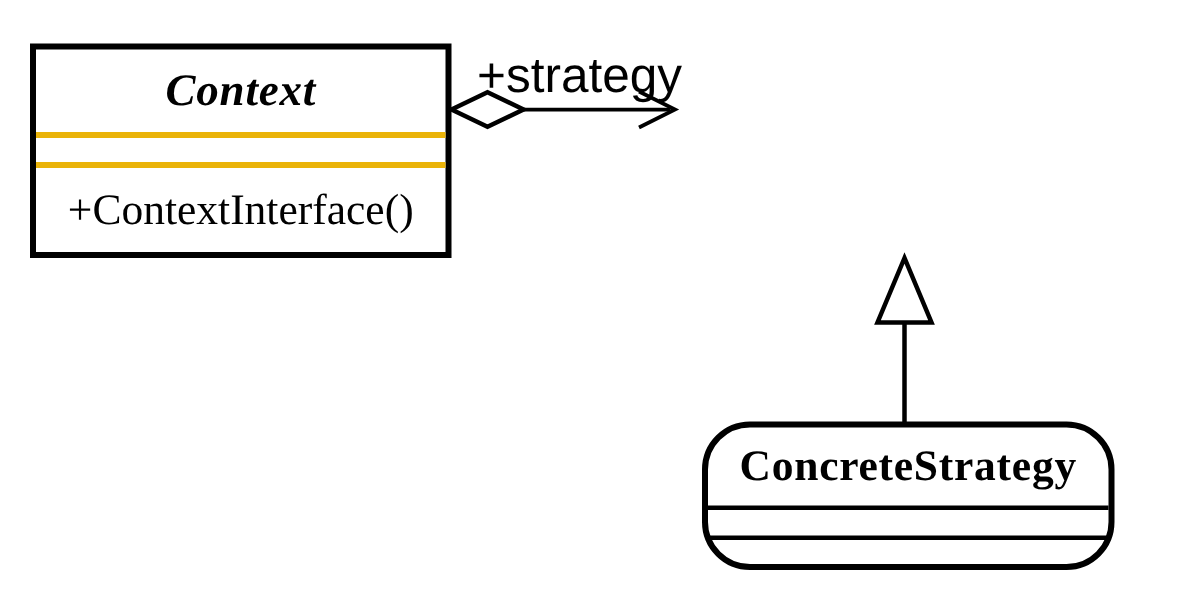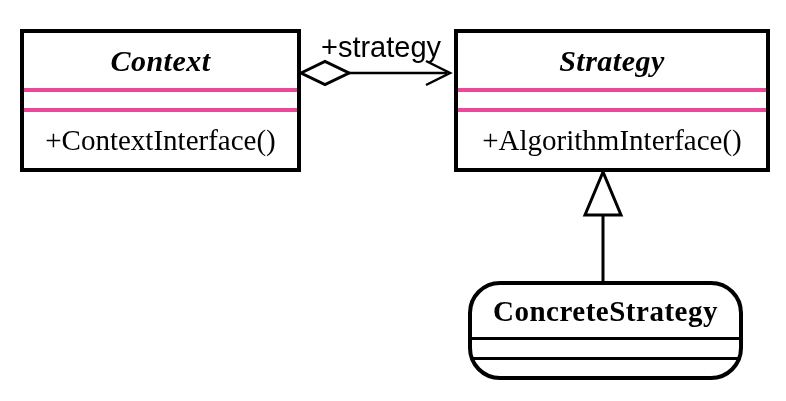--- a/index.html
+++ b/index.html
@@ -29,21 +29,21 @@
     display: flex;
     align-items: center;
     justify-content: center;
     font-weight: bold;
     font-size: 30px;
     color: #000000;
     letter-spacing: 0.5px;
   }
   .abstract .title { font-style: italic; }
   .compartment {
-    border-top: 4px solid #ec4899;
+    border-top: 4px solid #eab308;
     box-sizing: border-box;
   }
   .methods {
     display: flex;
     align-items: center;
     justify-content: center;
     font-size: 29px;
     color: #000000;
     white-space: nowrap;
   }
@@ -74,45 +74,38 @@
   }
 
   
   #strategy-role-label {
     position: absolute;
     left: 318px;
     top: 31px;
     width: 126px;
     text-align: center;
     font-family: "Liberation Sans", sans-serif;
-    font-size: 29px;
+    font-size: 33px;
     color: #000000;
     white-space: nowrap;
   }
 </style>
 </head>
 <body>
 
 <div id="canvas">
 
   <div id="context-box" class="uml-class abstract">
     <div class="title">Context</div>
     <div class="compartment attrs"></div>
     <div class="compartment methods">
       <span>+ContextInterface()</span>
     </div>
   </div>
 
-  <div id="strategy-box" class="uml-class abstract">
-    <div class="title">Strategy</div>
-    <div class="compartment attrs"></div>
-    <div class="compartment methods">
-      <span>+AlgorithmInterface()</span>
-    </div>
-  </div>
 
   <div id="concrete-box" class="uml-class">
     <div class="title">ConcreteStrategy</div>
     <div class="compartment attrs"></div>
     <div class="compartment methods"></div>
   </div>
 
   <svg id="connector-layer" viewBox="0 0 786 401" xmlns="http://www.w3.org/2000/svg">
 
     <line x1="349" y1="73" x2="447" y2="73" stroke="#000000" stroke-width="2.5"></line>

